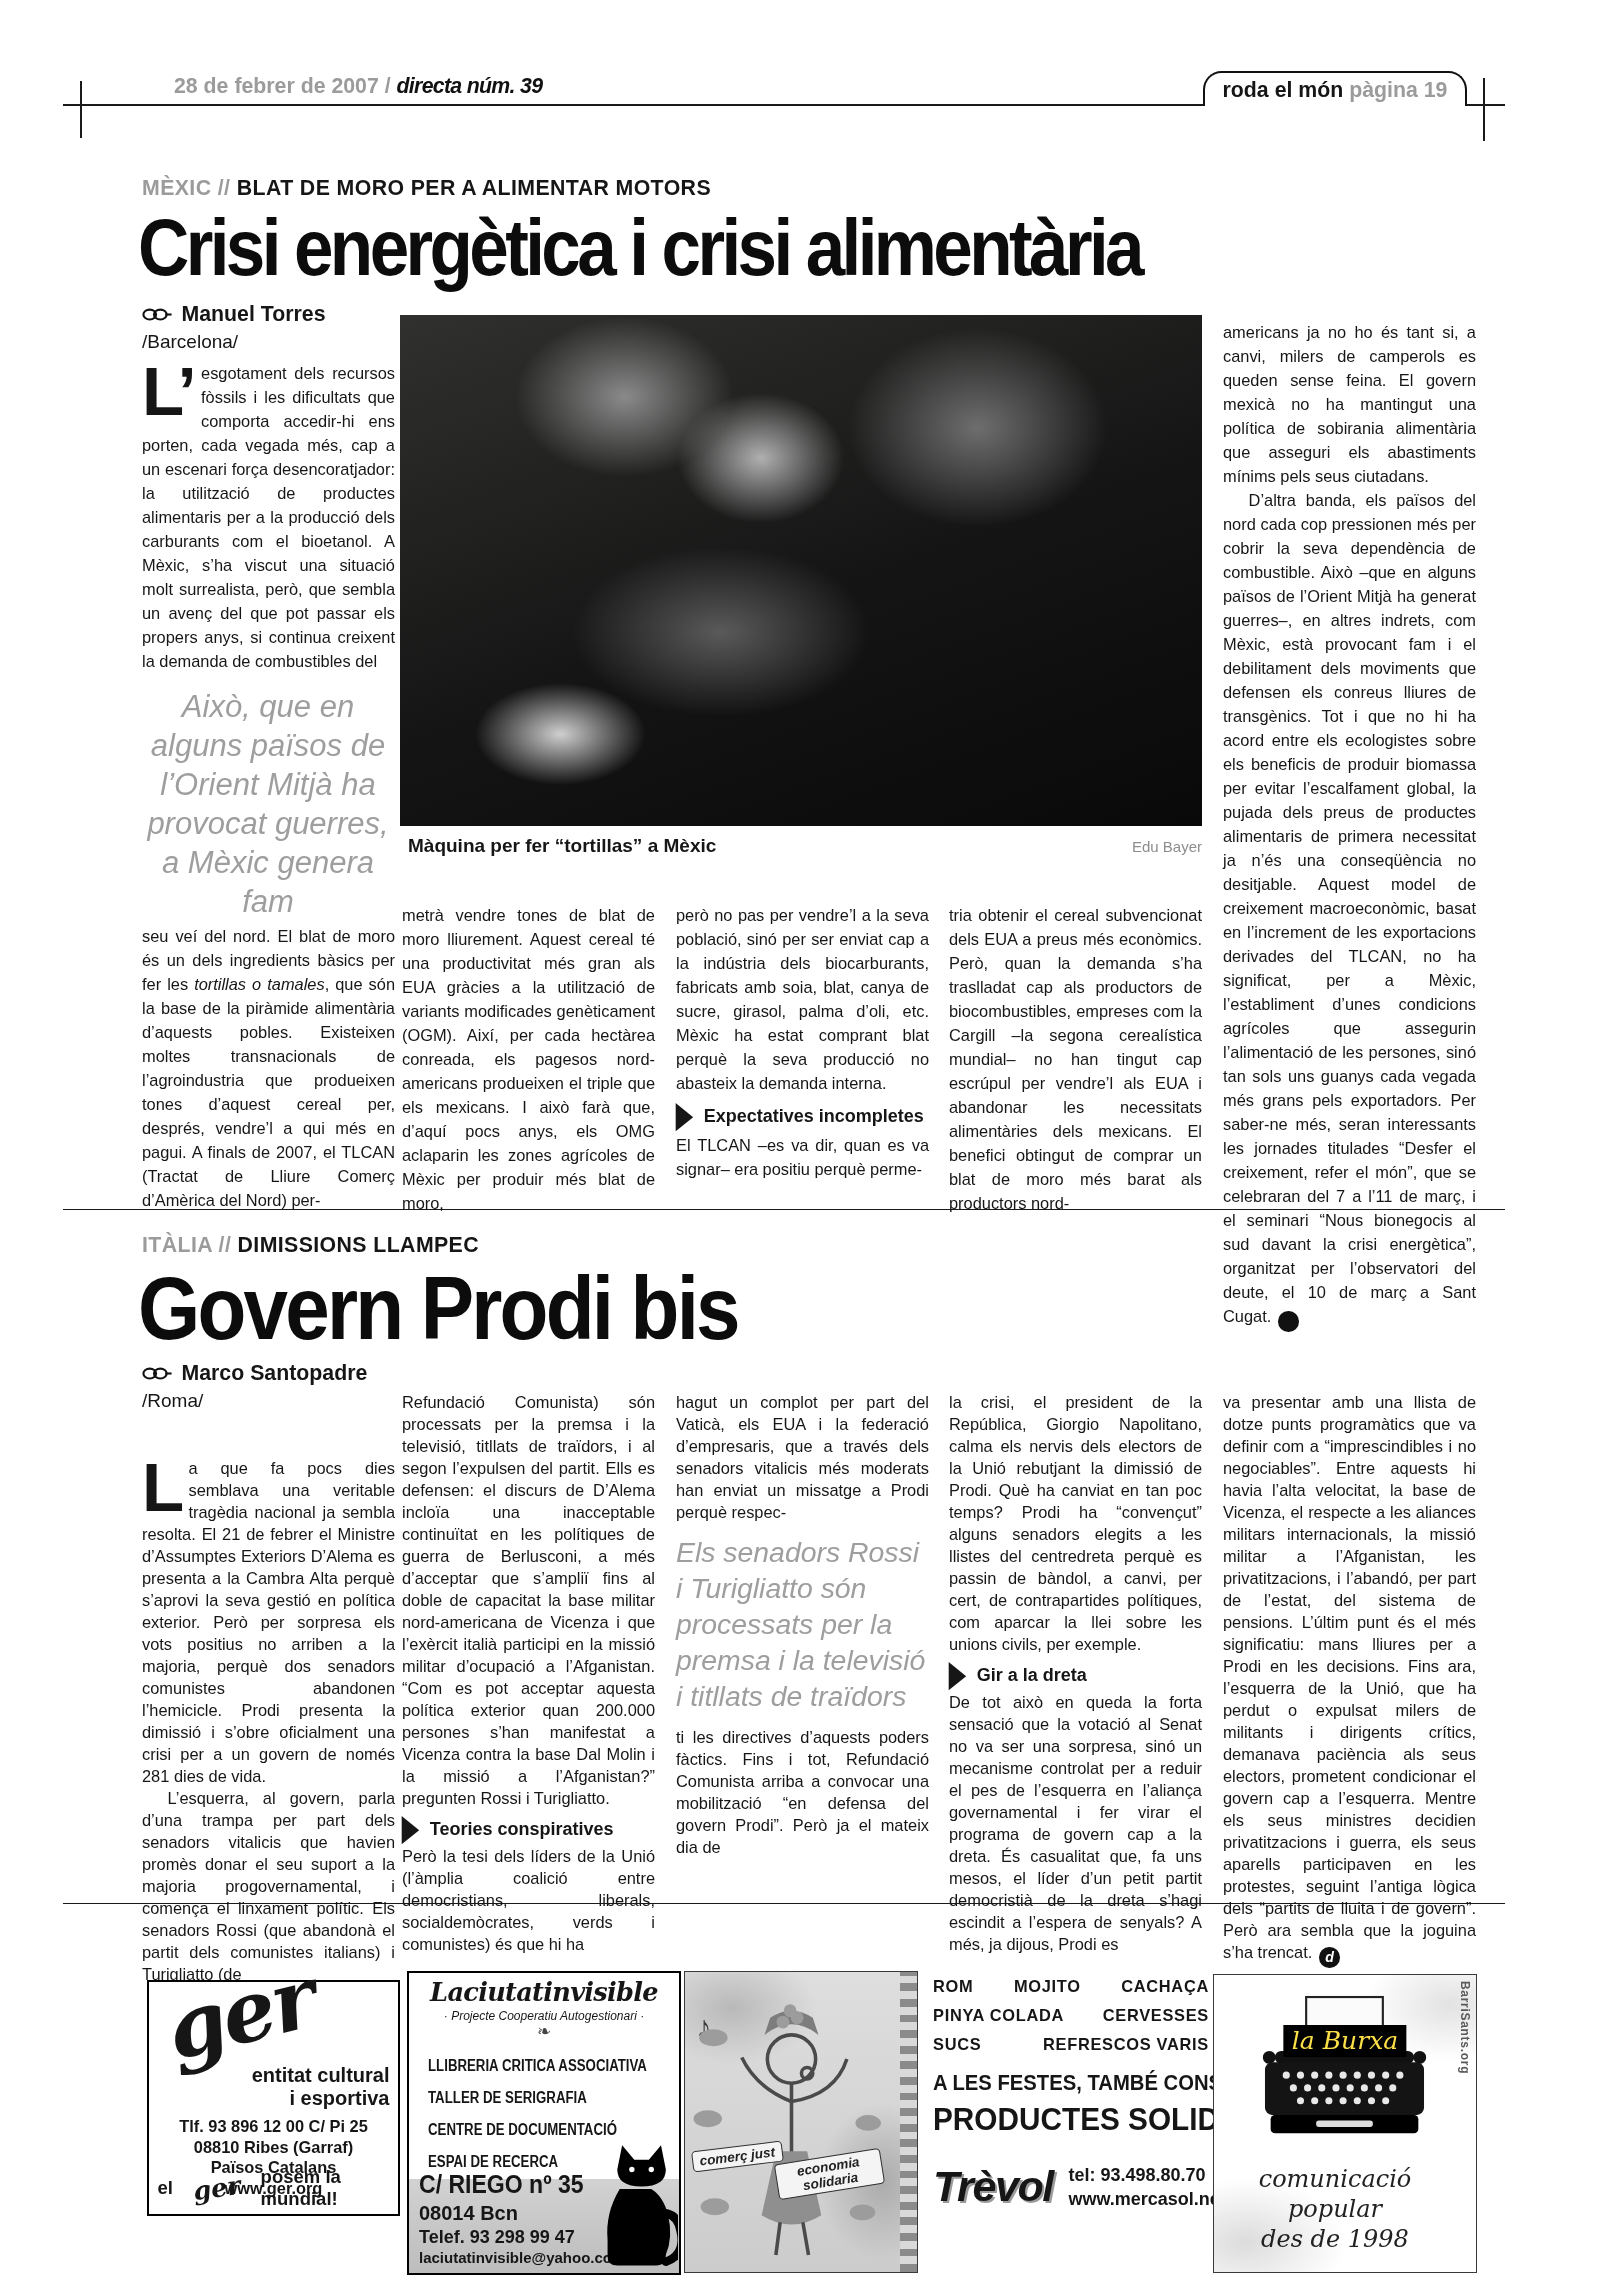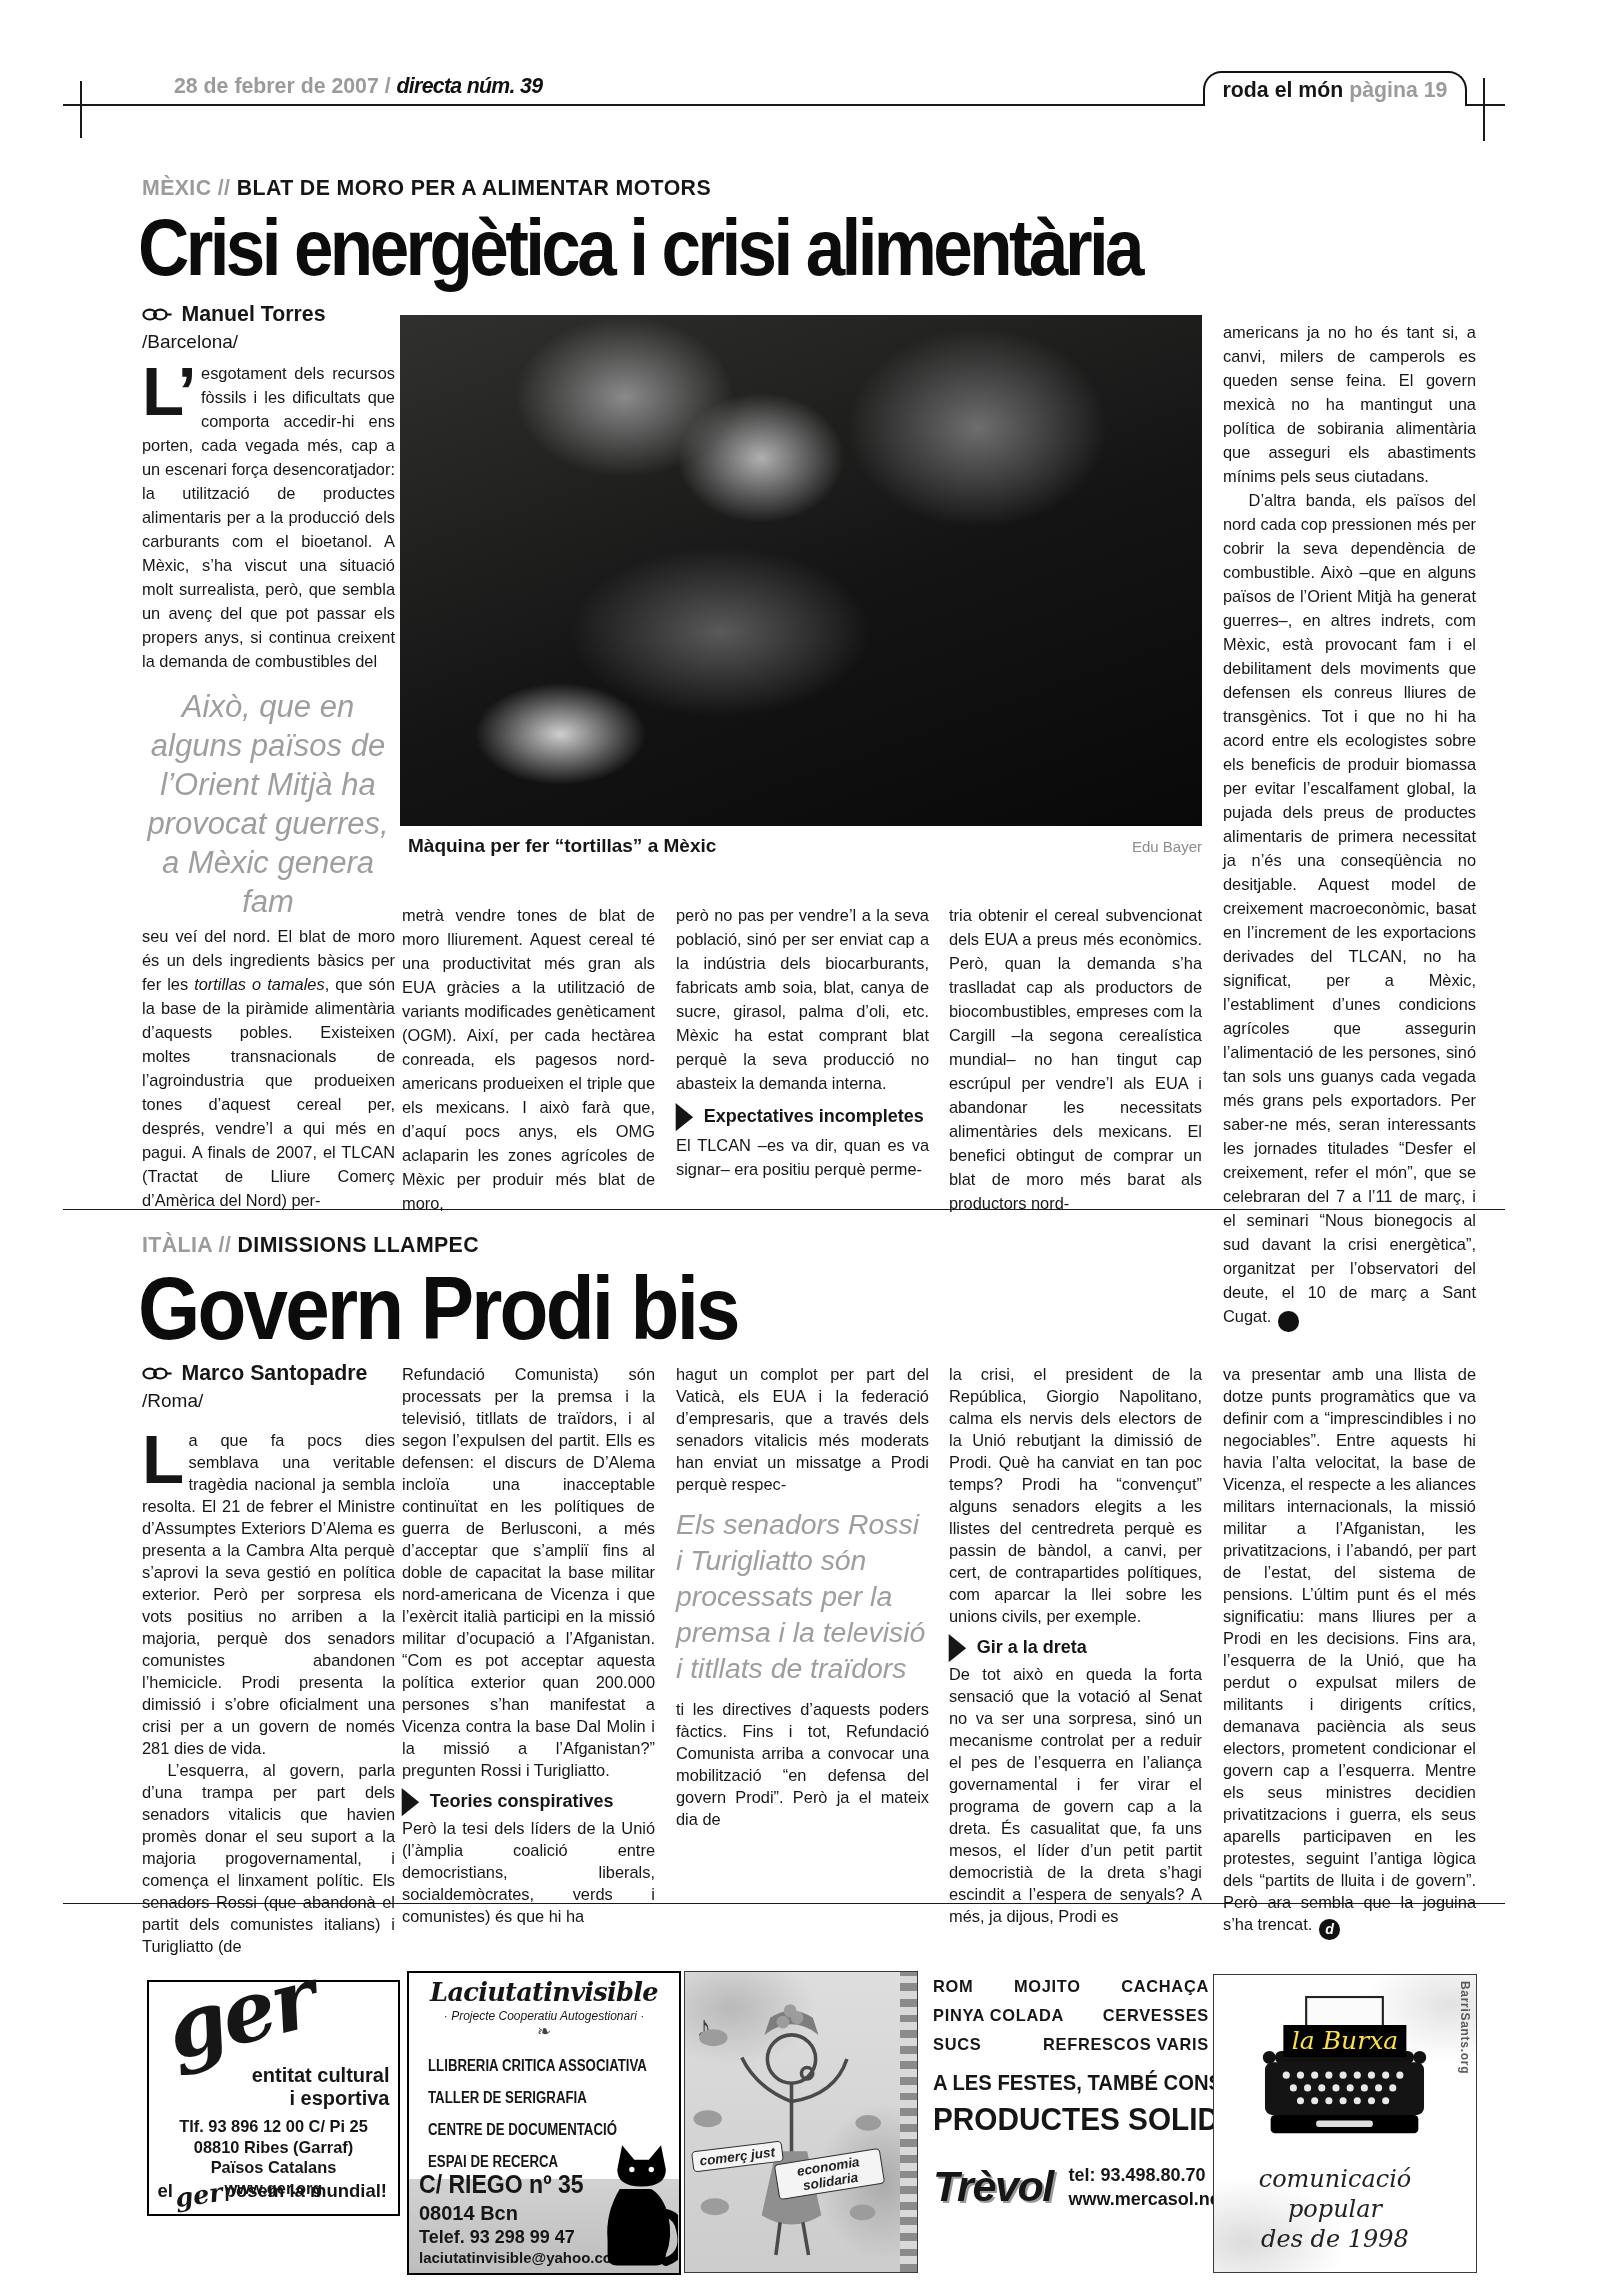--- a/index.html
+++ b/index.html
@@ -20,21 +20,21 @@
   .kicker .loc,.kicker .sep{color:#9b9b9b;}
   .headline{font-weight:bold;color:#0c0c0c;white-space:nowrap;transform:scaleY(1.12);transform-origin:left top;}
   #headline1{left:138px;top:202px;font-size:71px;letter-spacing:-3.6px;}
   #headline2{left:138px;top:1257px;font-size:80px;letter-spacing:-2.8px;}
   
   .byline{display:flex;align-items:center;gap:8.5px;font-size:21.3px;font-weight:bold;}
   .byline-place{font-size:19px;font-weight:normal;margin-top:4.3px;}
   
   .col{position:absolute;width:253px;}
   .bt1{font-size:16.4px;line-height:24px;text-align:justify;}
-  .bt2{font-size:16.4px;line-height:22px;text-align:justify;}
+  .bt2{font-size:16.4px;line-height:22px;text-align:justify;margin-top:28px;}
   .bt1 p,.bt2 p{margin:0;}
   .ind{text-indent:25.6px;}
   .dc{float:left;font-weight:bold;font-size:69px;line-height:54px;margin:4.3px 7.1px 0 0;letter-spacing:-2.8px;}
   .pull{position:absolute;font-style:italic;color:#9e9e9e;text-align:center;}
   #pull1{left:135px;top:687px;width:266px;font-size:31px;line-height:39px;}
   .pull-in{font-style:italic;color:#9e9e9e;text-align:left;font-size:28.4px;line-height:36px;margin:11.4px 0;}
   .subhead{display:flex;align-items:center;gap:11.4px;font-weight:bold;font-size:18px;margin:8.5px 0 5.7px 0;}
   .subhead .arr{display:inline-block;font-size:21.3px;line-height:17px;transform:scaleY(1.6);}
   .end{display:inline-block;width:20.6px;height:20.6px;background:#111;color:#fff;border-radius:50%;
        text-align:center;line-height:20.6px;font-size:14.2px;font-weight:bold;font-style:italic;
@@ -52,21 +52,21 @@
   #caption-row{left:400px;top:835px;width:802px;display:flex;justify-content:space-between;align-items:flex-start;}
   #caption-row .cap{font-size:19px;font-weight:bold;margin-left:8px;}
   #caption-row .credit{font-size:15px;color:#8d8d8d;margin-top:2.8px;}
   
   .ad{position:absolute;background:#fff;}
   #ad-ger{left:147px;top:1980px;width:249px;height:232px;border:2.1px solid #000;}
   #ger-logo{position:absolute;left:17px;top:-18.5px;font-family:"DejaVu Serif",serif;font-style:italic;
             font-weight:bold;font-size:84px;transform:rotate(-14deg);letter-spacing:-2.8px;}
   #ger-tag{position:absolute;right:8.5px;top:82px;text-align:right;font-weight:bold;font-size:20px;line-height:23px;}
   #ger-contact{position:absolute;left:0;right:0;top:134px;text-align:center;font-weight:bold;font-size:16.4px;line-height:20.6px;}
-  #ger-slogan{position:absolute;left:8.5px;bottom:4.3px;font-weight:bold;font-size:18.5px;display:flex;align-items:flex-start;gap:2px;}
+  #ger-slogan{position:absolute;left:8.5px;bottom:4.3px;font-weight:bold;font-size:18.5px;display:flex;align-items:center;gap:20px;}
   #ger-slogan .script{font-family:"DejaVu Serif",serif;font-style:italic;font-size:25.6px;transform:rotate(-8deg);}
   #ad-ciutat{left:407px;top:1971px;width:270px;height:300px;border:2.1px solid #000;overflow:hidden;}
   #ci-logo{text-align:center;font-family:"DejaVu Serif",serif;font-weight:bold;font-style:italic;font-size:25.6px;margin-top:4.3px;letter-spacing:-0.7px;}
   #ci-sub{text-align:center;font-style:italic;font-size:12px;margin-top:1.4px;}
   #ci-orn{text-align:center;font-size:17px;color:#444;line-height:18.5px;}
   #ci-items{list-style:none;margin:8.5px 0 0 18.5px;padding:0;font-size:15.6px;font-weight:bold;}
   #ci-items li{line-height:32px;transform:scaleX(.85);transform-origin:left;white-space:nowrap;}
   #ci-band{position:absolute;left:0;right:0;bottom:0;height:94px;
            background:linear-gradient(#d2d2d2,#bdbdbd);}
   #ci-addr{position:absolute;left:10px;bottom:5.7px;line-height:1.25;}

